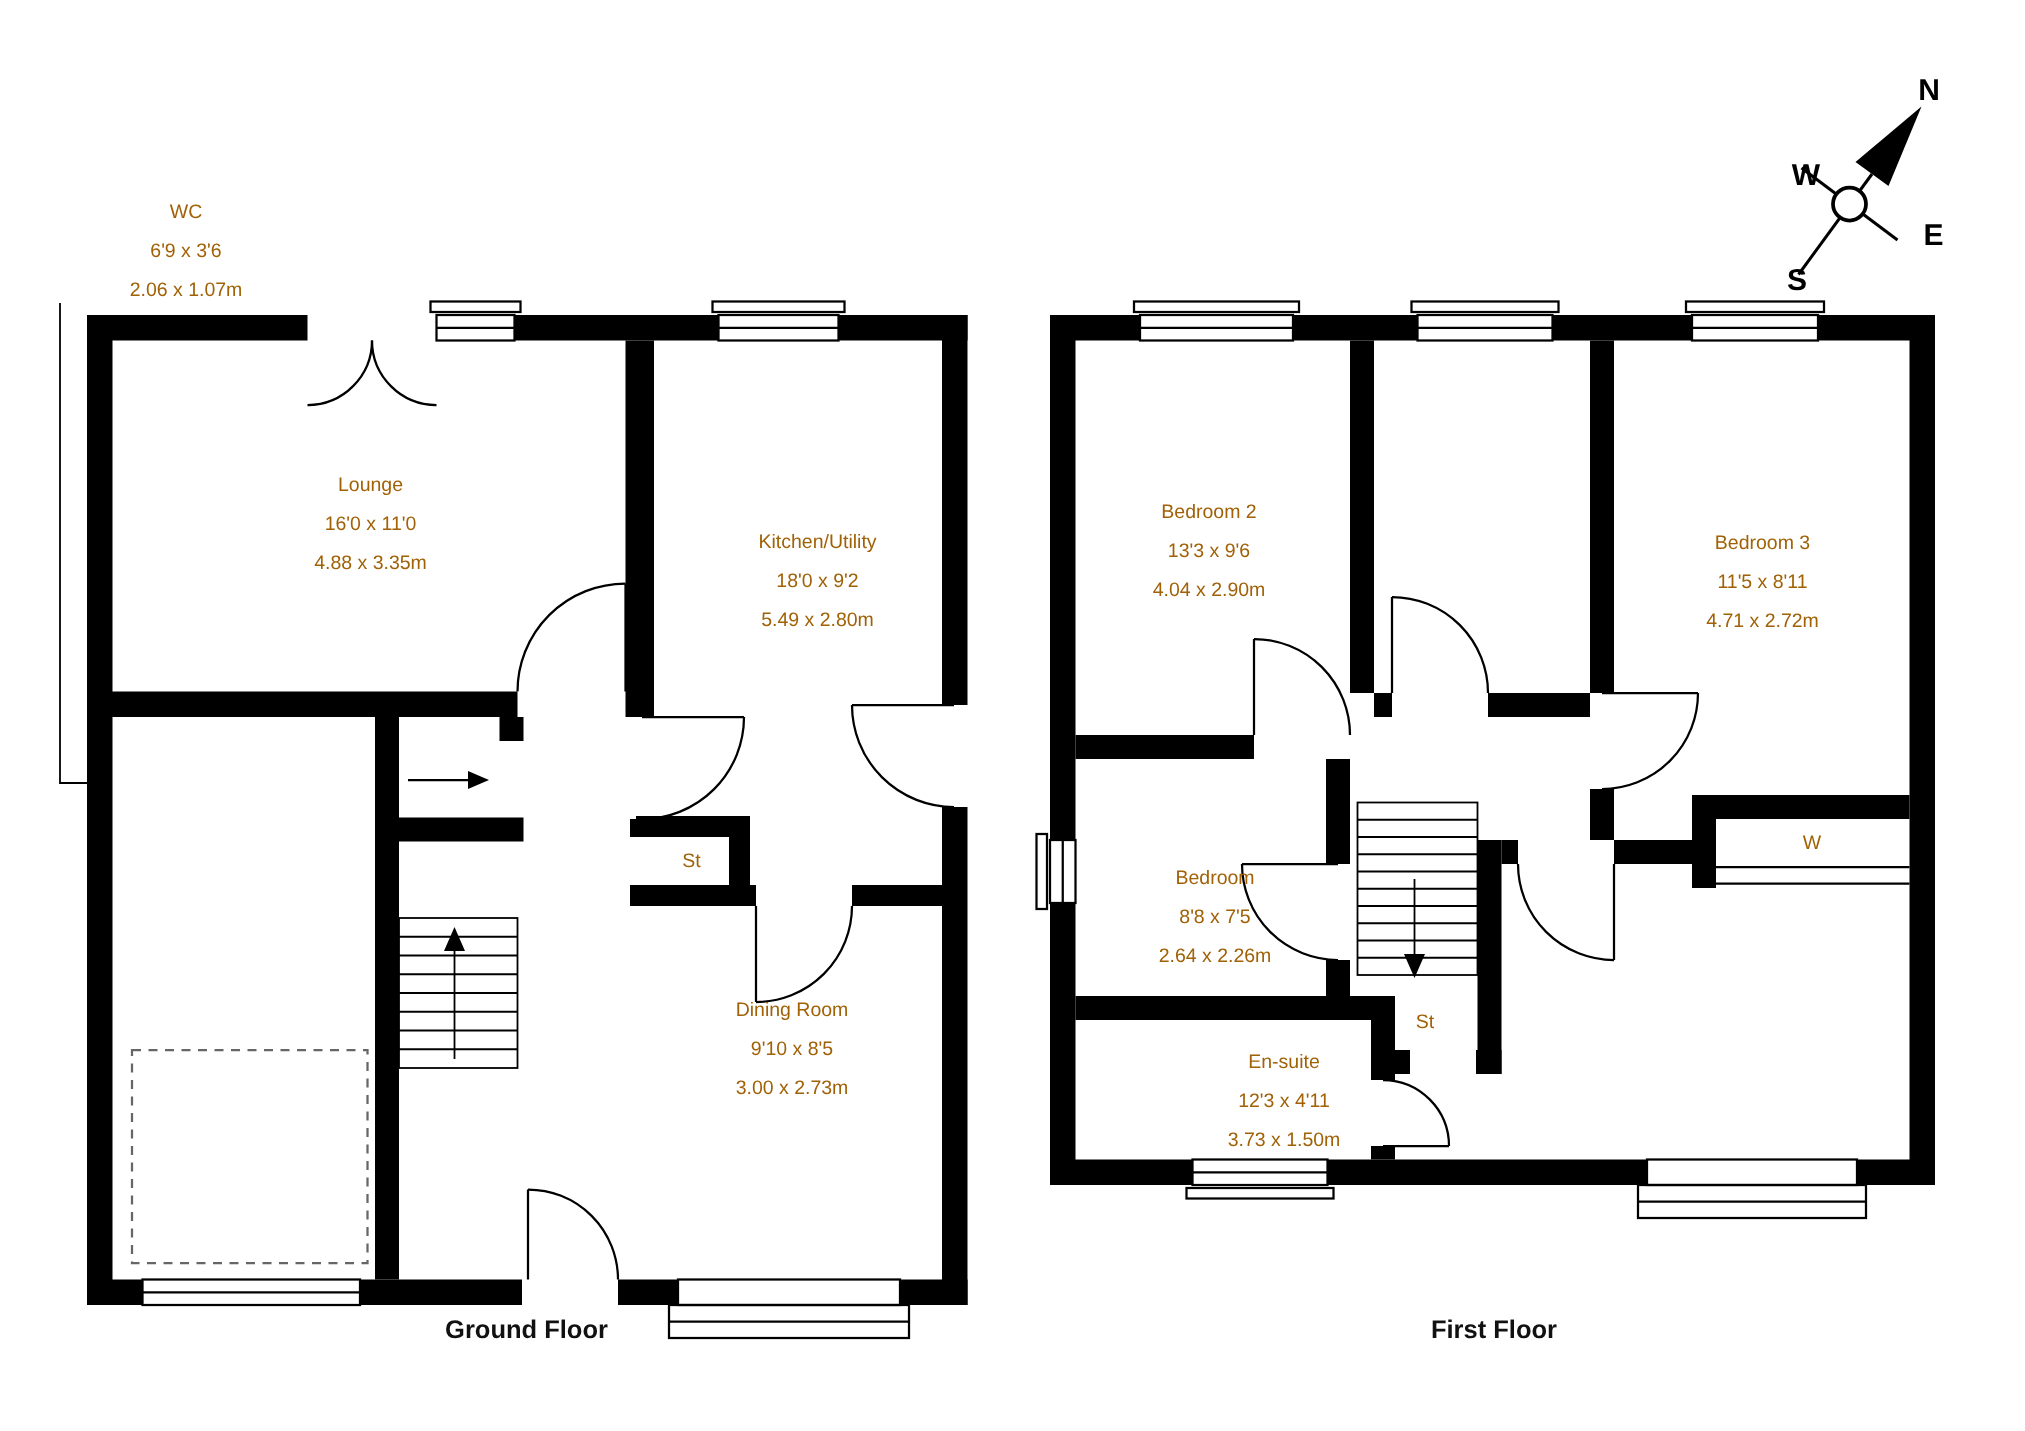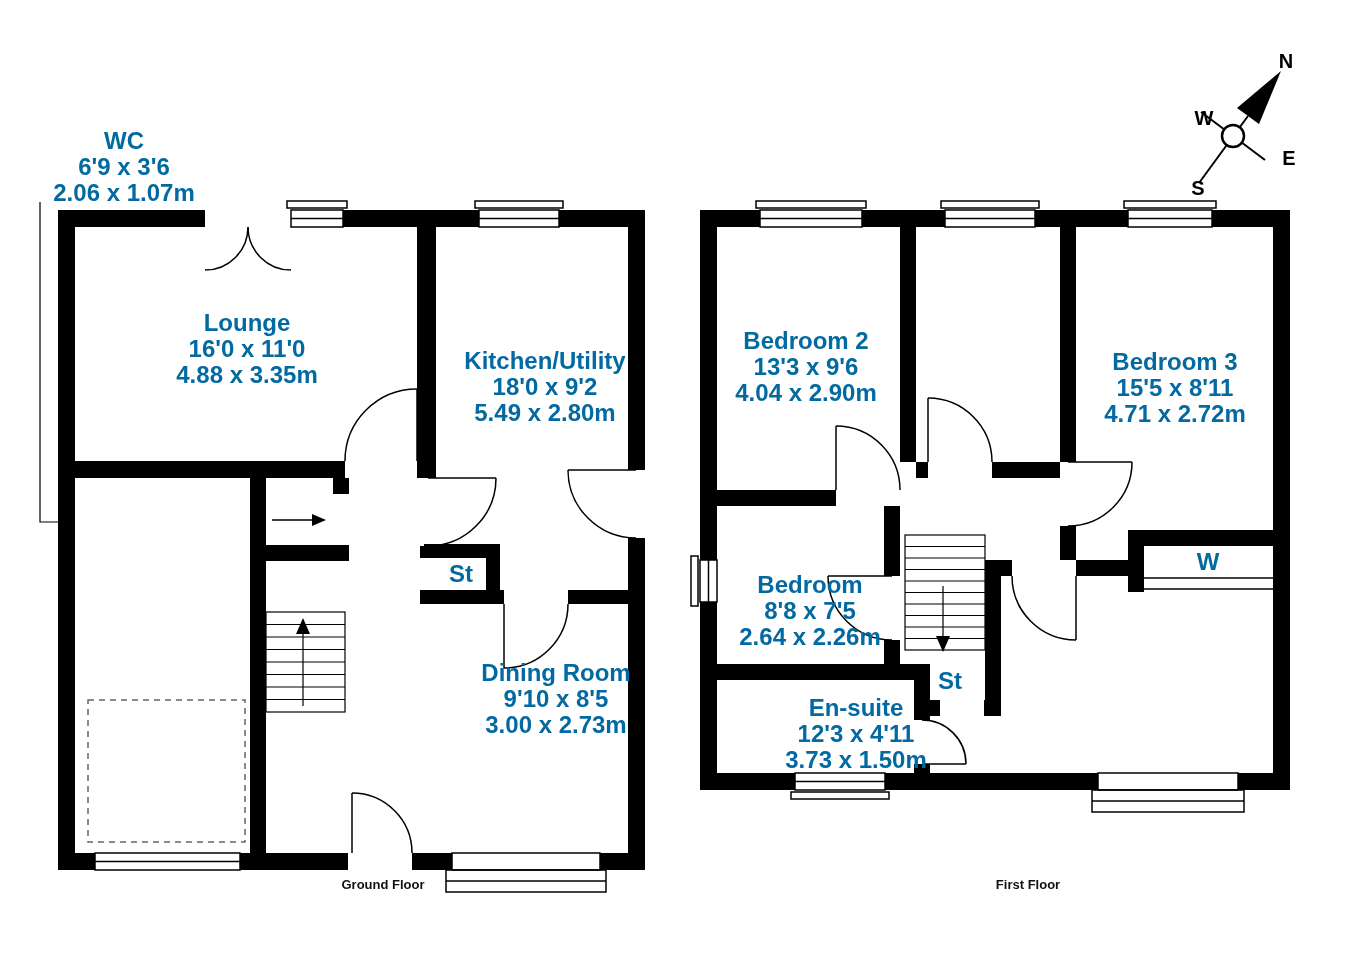--- a/index.html
+++ b/index.html
@@ -1,23 +1,23 @@
 <!DOCTYPE html>
 <html><head>
 <meta charset="utf-8">
 <style>
   * { margin:0; padding:0; box-sizing:border-box; }
   html,body { background:#ffffff; }
   body { font-family:"Liberation Sans", sans-serif; }
   .canvas { position:relative; width:1350px; height:954px; background:#ffffff; overflow:hidden; }
   .plan-svg { position:absolute; left:0; top:0; }
   .room-label { position:absolute; transform:translateX(-50%); text-align:center;
-                font-weight:700; font-size:24px; line-height:26px; color:#0369a1; white-space:nowrap; }
+                font-weight:400; font-size:13px; line-height:26px; color:#a16207; white-space:nowrap; }
   .floor-title { position:absolute; transform:translateX(-50%); font-weight:700;
-                 font-size:13px; color:#111; white-space:nowrap;margin-left:32px; }
+                 font-size:17px; color:#111; white-space:nowrap; }
   .compass-letter { position:absolute; transform:translate(-50%,-50%); font-weight:700;
                     font-size:20px; color:#000; }
 </style>
 </head>
 <body>
 
 <div class="canvas">
 
 <svg class="plan-svg" width="1350" height="954" viewBox="0 0 1350 954">
 
@@ -243,42 +243,42 @@
   <div>4.88 x 3.35m</div>
 </div>
 
 <div class="room-label" style="left:545px; top:348px">
   <div>Kitchen/Utility</div>
   <div>18'0 x 9'2</div>
   <div>5.49 x 2.80m</div>
 </div>
 
 
-<div class="room-label" style="left:556px; top:660px">
+<div class="room-label" style="left:528px; top:660px">
   <div>Dining Room</div>
   <div>9'10 x 8'5</div>
   <div>3.00 x 2.73m</div>
 </div>
 
 <div class="room-label" style="left:461px; top:561px">
   <div>St</div>
 </div>
 
 <div class="floor-title" style="left:351px; top:877px">Ground Floor</div>
 
 <div class="room-label" style="left:806px; top:328px">
   <div>Bedroom 2</div>
   <div>13'3 x 9'6</div>
   <div>4.04 x 2.90m</div>
 </div>
 
 
 <div class="room-label" style="left:1175px; top:349px">
   <div>Bedroom 3</div>
-  <div>15'5 x 8'11</div>
+  <div>11'5 x 8'11</div>
   <div>4.71 x 2.72m</div>
 </div>
 
 <div class="room-label" style="left:810px; top:572px">
   <div>Bedroom</div>
   <div>8'8 x 7'5</div>
   <div>2.64 x 2.26m</div>
 </div>
 
 <div class="room-label" style="left:856px; top:695px">

